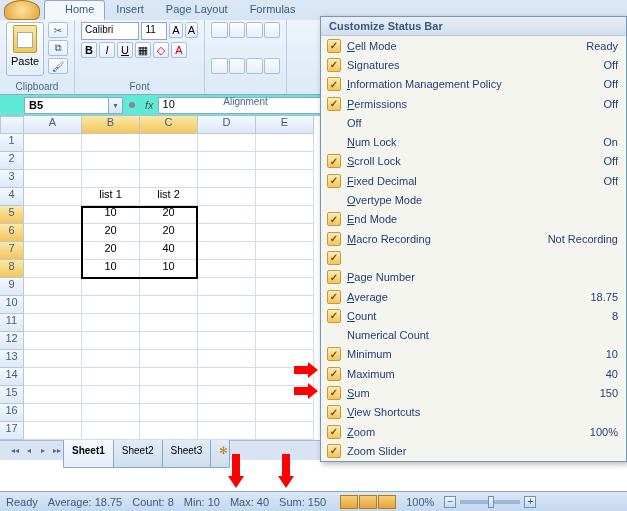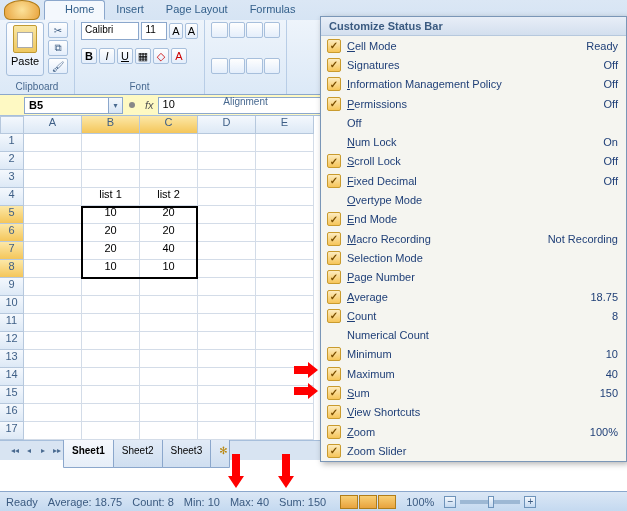--- a/index.html
+++ b/index.html
@@ -14,33 +14,33 @@
   .ribbon-body { display:flex; background: linear-gradient(#eef4fb,#dce9f7); height: 74px; }
   .group { border-right: 1px solid #b8cde6; padding: 2px 6px; display:flex; flex-direction:column; position:relative;}
   .group-label { text-align:center; color:#47688f; font-size:10px; margin-top:auto; padding-top:2px;}
   .clip-paste { display:flex; gap:4px;}
   .paste-btn { display:flex; flex-direction:column; align-items:center; gap:2px; background: linear-gradient(#fefefe,#e4eefb); border:1px solid #a7bfdc; border-radius:3px; padding:2px 4px; width:38px; height:54px;}
   .paste-icon { width:24px; height:28px; background: linear-gradient(#f9e7a6,#eec75f); border:1px solid #c09a33; border-radius:2px; position:relative;}
   .paste-icon::after { content:""; position:absolute; top:6px; left:3px; right:3px; height:14px; background:#fff; border:1px solid #aaa;}
   .mini-btns { display:flex; flex-direction:column; gap:2px;}
   .mini { width:20px; height:16px; background:linear-gradient(#fefefe,#e4eefb); border:1px solid #a7bfdc; border-radius:2px; display:flex; align-items:center; justify-content:center; font-size:10px; color:#3a5a80;}
   .font-grp { width:130px;}
-  .font-row1 { display:flex; gap:2px; margin-bottom:8px;align-items:center;}
+  .font-row1 { display:flex; gap:2px; margin-bottom:2px;}
   .font-name { width:70px; height:18px; background:#fff; border:1px solid #8ba7cc; font-size:10px; padding:1px 3px;}
   .font-size { width:30px; height:18px; background:#fff; border:1px solid #8ba7cc; font-size:10px; padding:1px 3px;}
   .sq { width:16px; height:16px; background:linear-gradient(#fefefe,#e4eefb); border:1px solid #a7bfdc; border-radius:2px; display:flex; align-items:center; justify-content:center;}
   .font-row2, .font-row3 { display:flex; gap:2px; margin-bottom:2px;}
   .b { font-weight:bold; } .i { font-style:italic; } .u { text-decoration:underline; }
   .align-grp { width:82px;gap:18px;}
   .align-row { display:flex; gap:1px; margin-bottom:2px;}
   .al { width:18px; height:16px; background:linear-gradient(#fefefe,#e4eefb); border:1px solid #a7bfdc; border-radius:2px; position:relative;}
   .al::before,.al::after { content:""; position:absolute; height:1px; background:#4a6a90;}
   
   
-  .namebar { display:flex; align-items:center; height:21px; background:#fef9c3; border-bottom:1px solid #a7bfdc;}
+  .namebar { display:flex; align-items:center; height:21px; background:#5eead4; border-bottom:1px solid #a7bfdc;}
   .namebox { width:85px; margin-left:24px; background:#fff; border:1px solid #8ba7cc; height:17px; display:flex; align-items:center; padding:0 4px; font-size:11px; font-weight:bold;}
   .nb-dd { width:14px; height:17px; background:linear-gradient(#f4f8fd,#d7e5f5); border:1px solid #8ba7cc; border-left:none; display:flex; align-items:center; justify-content:center; font-size:8px; color:#4a6a90;}
   .dot { width:6px; height:6px; background:#888; border-radius:50%; margin:0 6px;}
   .fx { font-style:italic; color:#555; margin:0 4px;}
   .fbar { flex:1; background:#fff; border:1px solid #8ba7cc; height:17px; padding:0 4px; margin-right:6px;}
   .sheet { position:relative; }
   .colhdrs { display:flex; }
   .corner { width:24px; height:18px; background:linear-gradient(#f4f8fd,#dde9f6); border:1px solid #b6c8dd;}
   .ch { width:58px; height:18px; background:linear-gradient(#f4f8fd,#dde9f6); border-right:1px solid #b6c8dd; border-bottom:1px solid #b6c8dd; text-align:center; color:#3e5f86;}
   .ch.sel { background:linear-gradient(#fce8a8,#f4c65a);}
@@ -404,21 +404,20 @@
         <div class="ctx-check">
           <div class="chk">✓</div>
         </div>
         <div class="ctx-label"><span class="ul">M</span>acro Recording</div>
         <div class="ctx-val">Not Recording</div>
       </div>
       <div class="ctx-item">
         <div class="ctx-check">
           <div class="chk">✓</div>
         </div>
-        <div class="ctx-label">Selection Mode</div>
         <div class="ctx-val"></div>
       </div>
       <div class="ctx-item">
         <div class="ctx-check">
           <div class="chk">✓</div>
         </div>
         <div class="ctx-label"><span class="ul">P</span>age Number</div>
         <div class="ctx-val"></div>
       </div>
       <div class="ctx-item">

